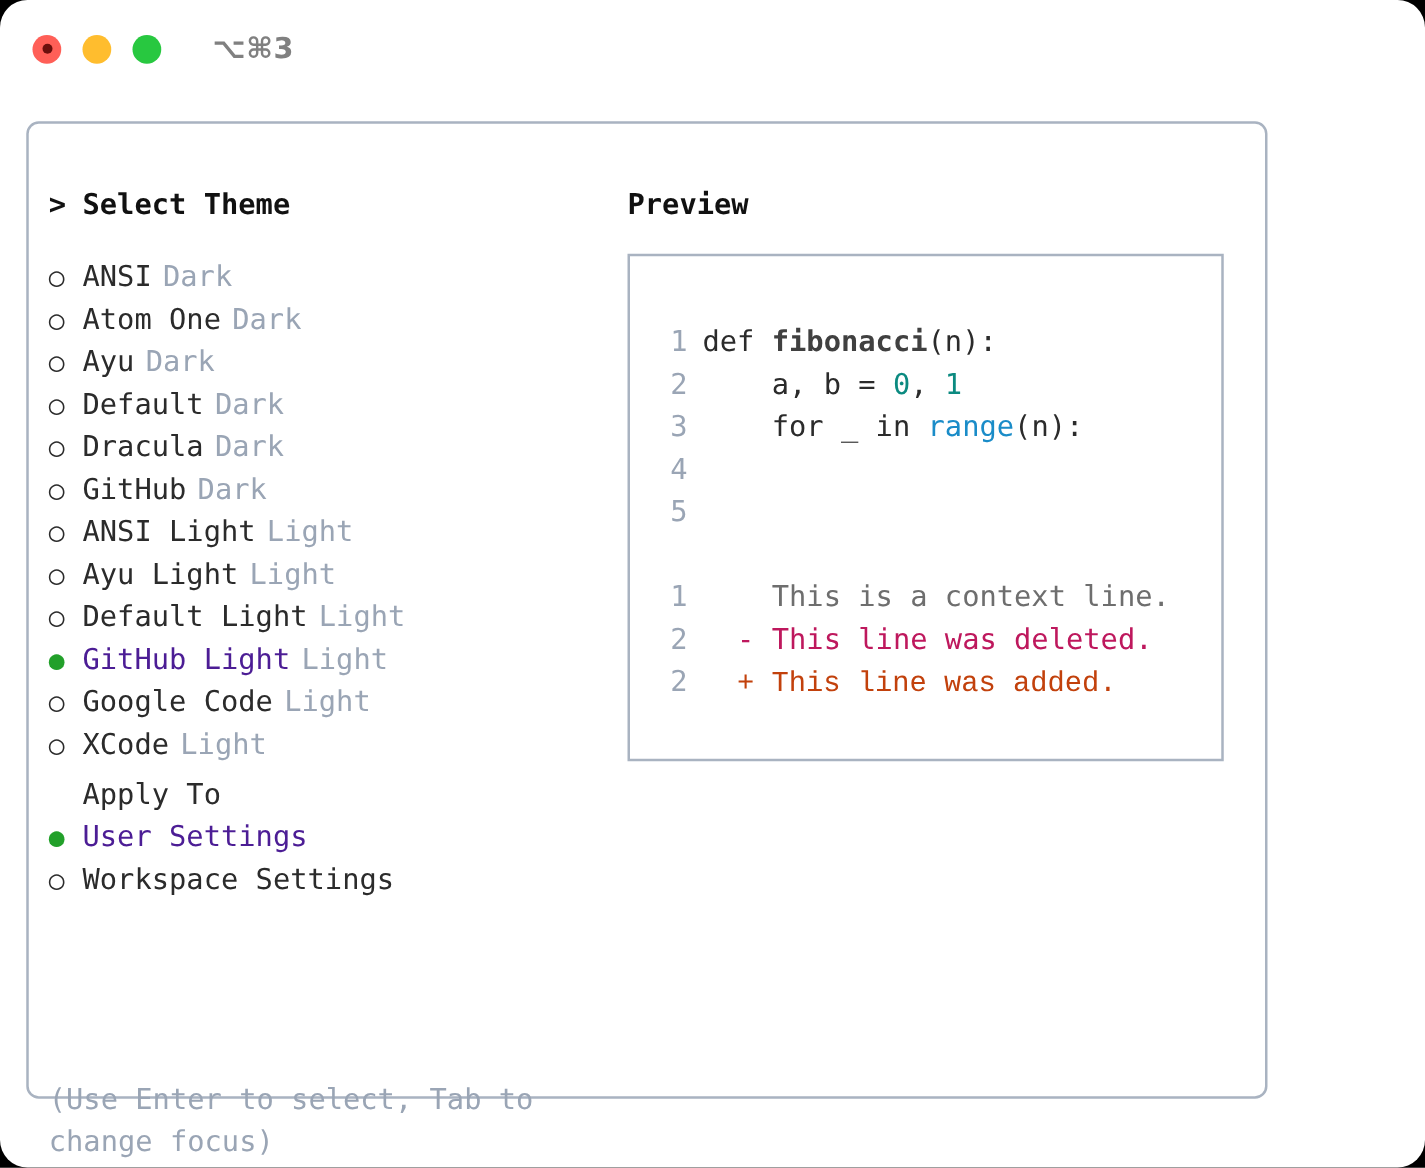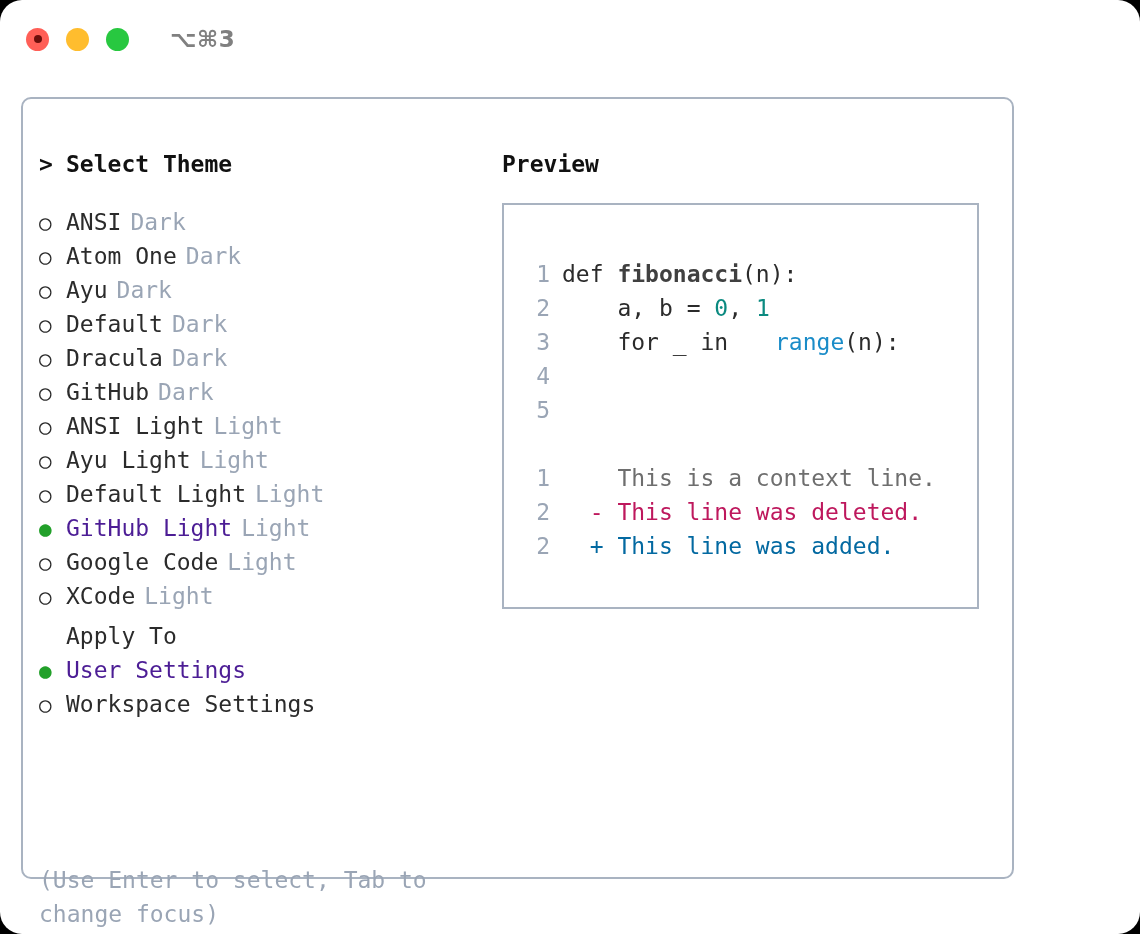--- a/index.html
+++ b/index.html
@@ -191,27 +191,27 @@
     width: 32px;
     text-align: right;
     color: #9aa5b5;
     margin-right: 12px;
   }
 
   .code-text { color: #2b2b2b; }
 
   .tok-fn   { color: #404040; font-weight: bold; }
   .tok-num  { color: #0b8a80; }
-  .tok-kw   { color: #1a8cc8; margin-left: 33px; }
+  .tok-kw   { color: #1a8cc8; }
 
   .blank-line { height: 34px; }
 
   .diff-ctx { color: #6e6e6e; }
   .diff-del { color: #be185d; text-align: right; }
-  .diff-add { color: #0369a1; }
+  .diff-add { color: #c2410c; font-family: Liberation Mono, monospace; }
 </style>
 </head>
 <body>
 
 <div class="window">
 
   <div class="titlebar">
     <div class="lights">
       <span class="light rec" style="background: rgb(255, 95, 87);"></span>
       <span class="light" style="background: rgb(255, 189, 46);"></span>

